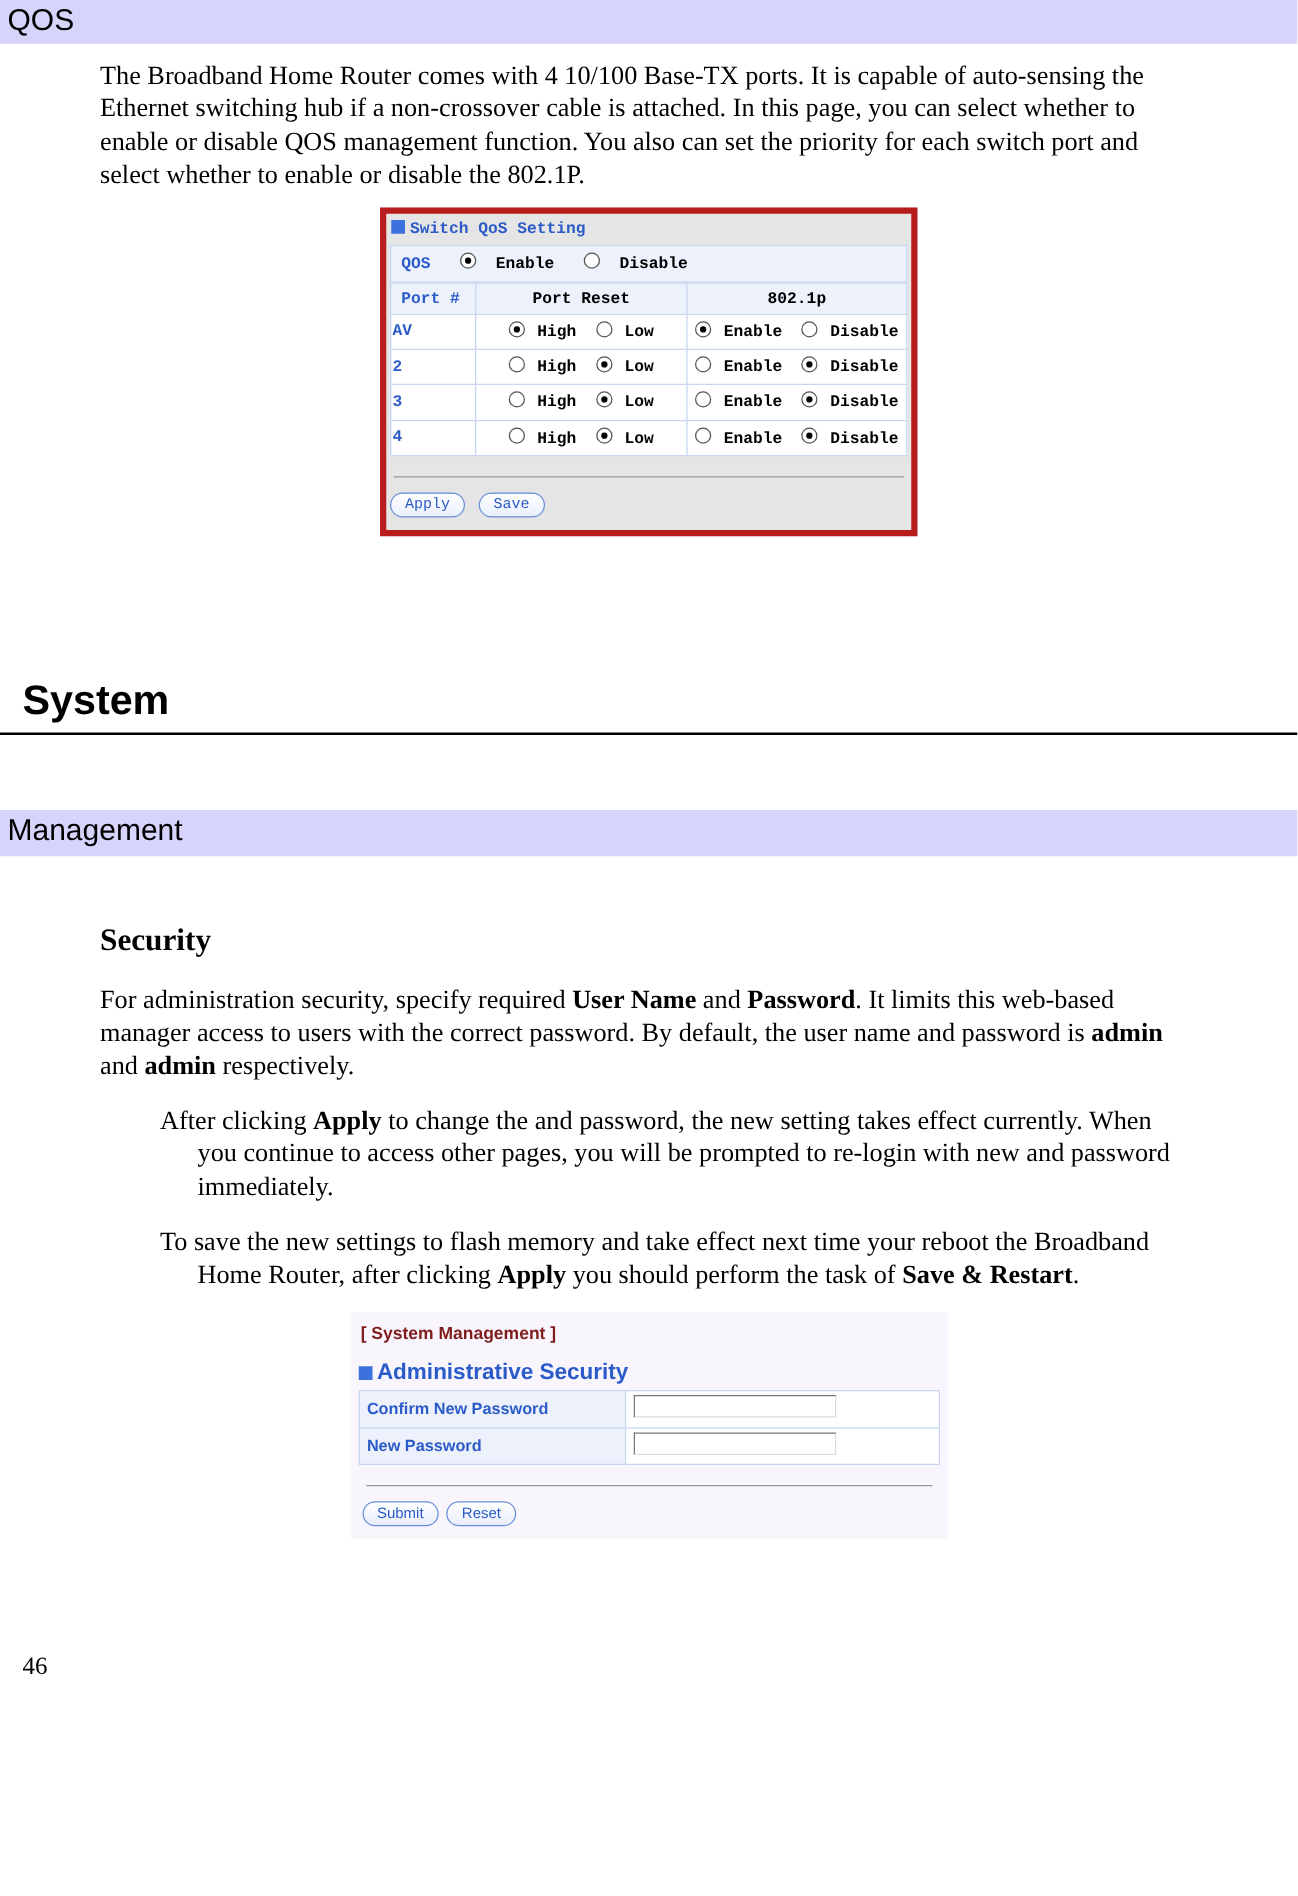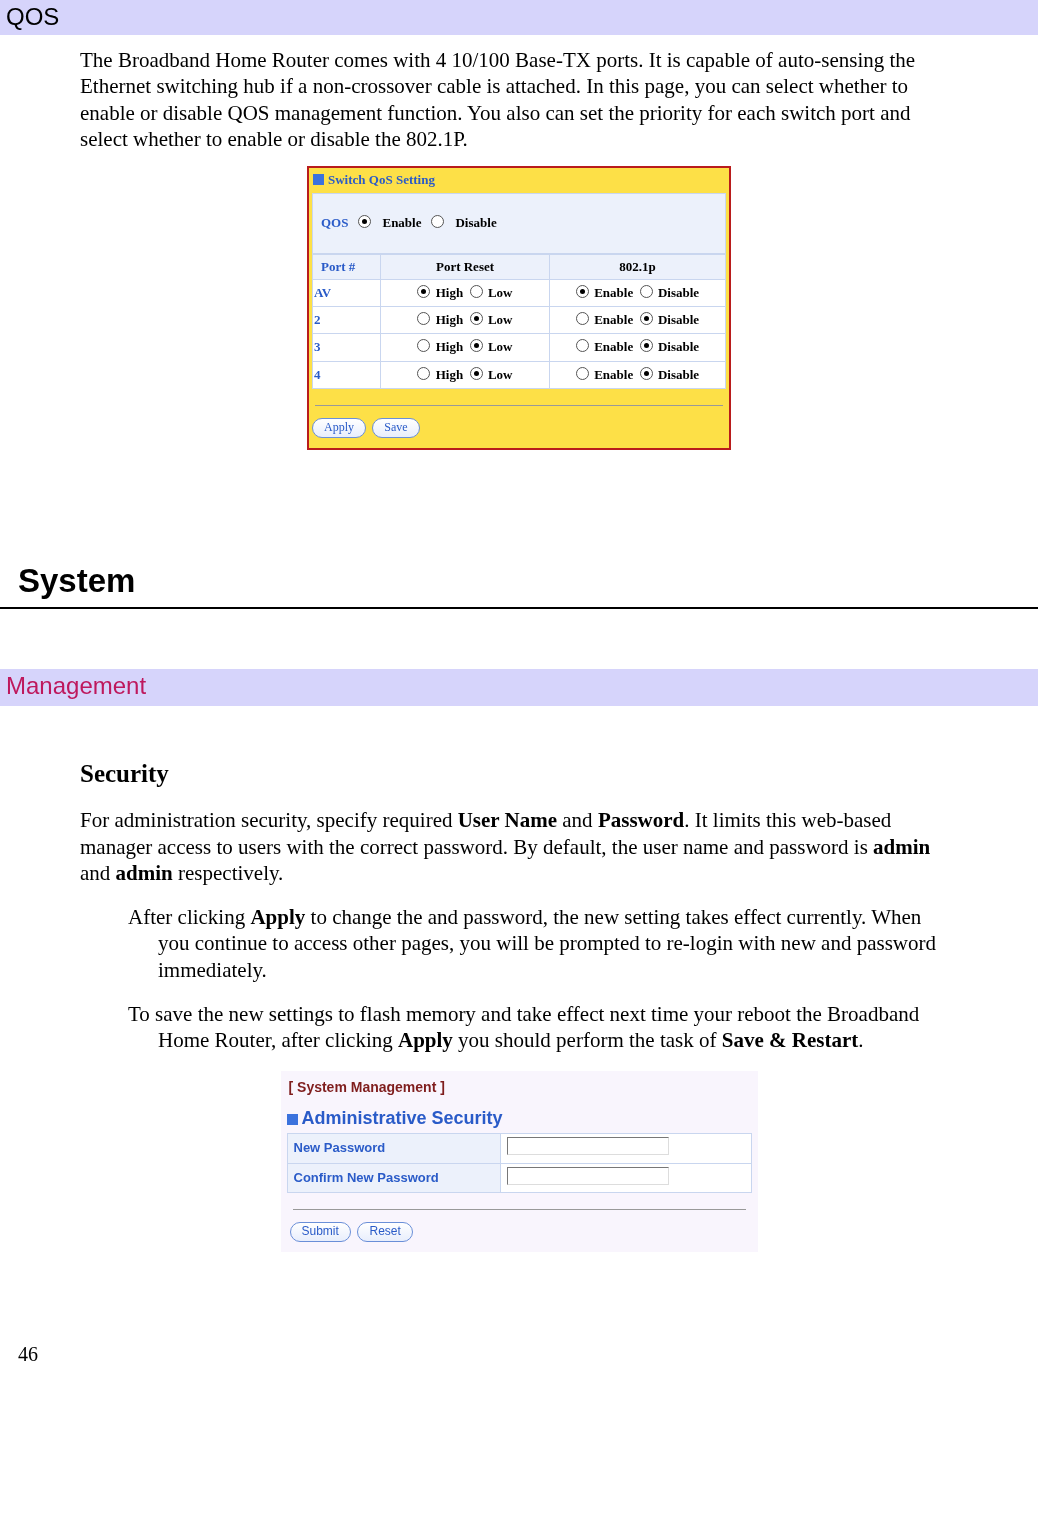--- a/index.html
+++ b/index.html
@@ -19,21 +19,21 @@
     padding: 2px 6px 3px 6px;
     color: #000;
   }
   .body-indent {
     padding: 12px 80px 0 80px;
   }
   .para {
     margin: 0 0 8px 0;
   }
   .subsection-band {
-    color: #be185d;
+    color: #000000;
     font-family: Arial, sans-serif;
     font-size: 24px;
     background: #d6d4fb;
     padding: 2px 6px 5px 6px;
     margin-top: 0;
   }
   .h1-system {
     font-family: Arial, sans-serif;
     font-weight: bold;
     font-size: 33px;
@@ -56,43 +56,43 @@
   .note-indent p {
     margin: 0 0 18px 0;
     text-indent: -30px;
     padding-left: 30px;
   }
 
   
   .qos-panel {
     width: 420px;
     margin: 14px auto 0 auto;
-    background: #fde047;
-    border: 2px solid #b91c1c;
-    font-family: Liberation Serif, serif;
+    background: #e5e5e5;
+    border: 5px solid #b91c1c;
+    font-family: Liberation Mono, monospace;
     font-size: 13px;
     padding-bottom: 10px;
   }
   .panel-title {
     color: #2a5bc8;
     font-weight: bold;
     font-size: 13px;
     padding: 4px 4px 5px 4px;
   }
   .panel-title .sq {
     display: inline-block;
     width: 11px; height: 11px;
     background: #3b72dd;
     margin-right: 4px;
     vertical-align: -1px;
   }
   .qos-row {
     background: #ecf1fb;
     border: 1px solid #c9d6ef;
-    padding: 21px 8px;
+    padding: 5px 8px;
     margin: 0 3px;
     color: #2a5bc8;
     font-weight: bold;
   }
   .qos-row .lbl { color:#2a5bc8; }
   .qos-row .opt { color:#000; font-weight:bold; margin-left:6px; }
   table.qos {
     border-collapse: collapse;
     width: calc(100% - 6px);
     margin: 0 3px;
@@ -257,25 +257,25 @@
   </div>
 
   <div class="sys-panel">
     <div class="sys-head">[ System Management ]</div>
     <div class="admin-title">
       <span class="sq"></span><span>Administrative Security</span>
     </div>
     <table class="sys">
       <tbody>
           <tr>
-        <td style="width:200px">New Password</td>
+        <td>Confirm New Password</td>
         <td class="inp"><span class="text-input"></span></td>
       </tr>
       <tr>
-        <td>Confirm New Password</td>
+        <td style="width:200px">New Password</td>
         <td class="inp"><span class="text-input"></span></td>
       </tr>
     </tbody>
       </table>
     <hr class="thin-hr">
     <span class="btn">Submit</span>
     <span class="btn">Reset</span>
   </div>
 </div>
 

